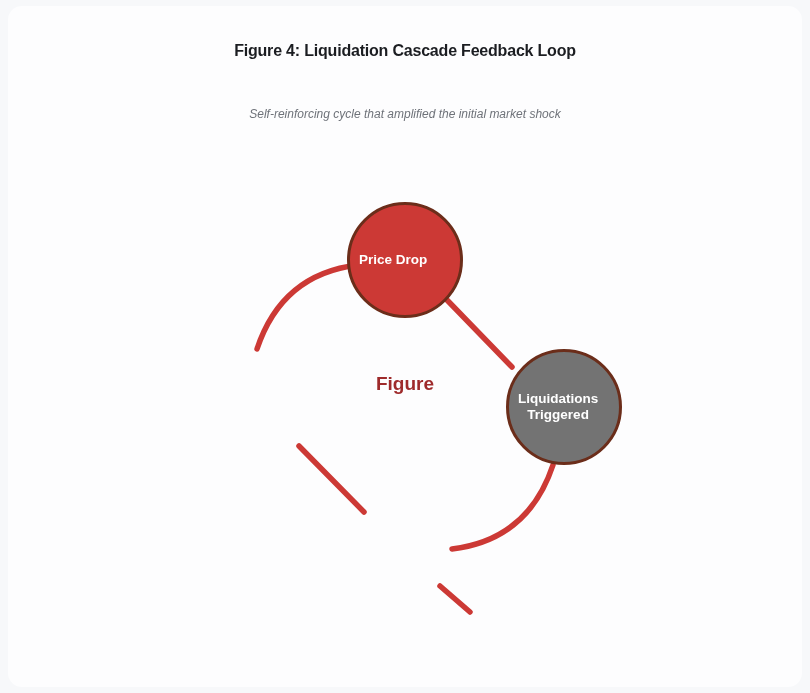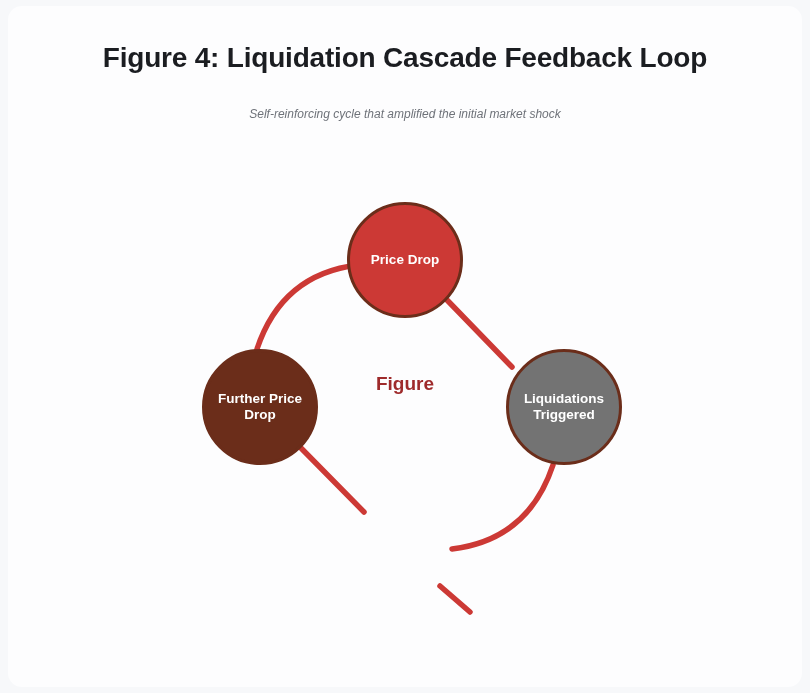--- a/index.html
+++ b/index.html
@@ -21,21 +21,21 @@
     height: 681px;
     background: #fdfdfe;
     border-radius: 14px;
   }
   .figure-title {
     position: absolute;
     left: 0;
     top: 42px;
     width: 810px;
     text-align: center;
-    font-size: 28px;
+    font-size: 16px;
     font-weight: bold;
     color: #1b1d21;
     letter-spacing: -0.2px;
   }
   .figure-subtitle {
     position: absolute;
     left: 0;
     top: 107px;
     width: 810px;
     text-align: center;
@@ -55,21 +55,21 @@
     left: 0;
     top: 0;
     width: 810px;
     height: 500px;
   }
   .node {
     position: absolute;
     border-radius: 50%;
     display: flex;
     align-items: center;
-    justify-content: center;
+    justify-content: flex-start;
     text-align: center;
     box-sizing: border-box;
     line-height: 1.18;
     font-weight: bold;
     font-size: 13.5px;
     color: #ffffff;
     padding: 0 9px;
     z-index: 3;
   }
   .center-label {
@@ -114,20 +114,14 @@
   </div>
 
   <div class="node" style="left:506px; top:199px; width:116px; height:116px; background:#737373; border:3px solid #6b2d1a;">
     <div>
       <div>Liquidations</div>
       <div>Triggered</div>
     </div>
   </div>
 
 
-  <div class="node" style="left:202px; top:199px; width:116px; height:116px; background:#6b2d1a; border:3px solid #6b2d1a;">
-    <div>
-      <div>Further Price</div>
-      <div>Drop</div>
-    </div>
-  </div>
 
 </div>
 
 </body></html>

